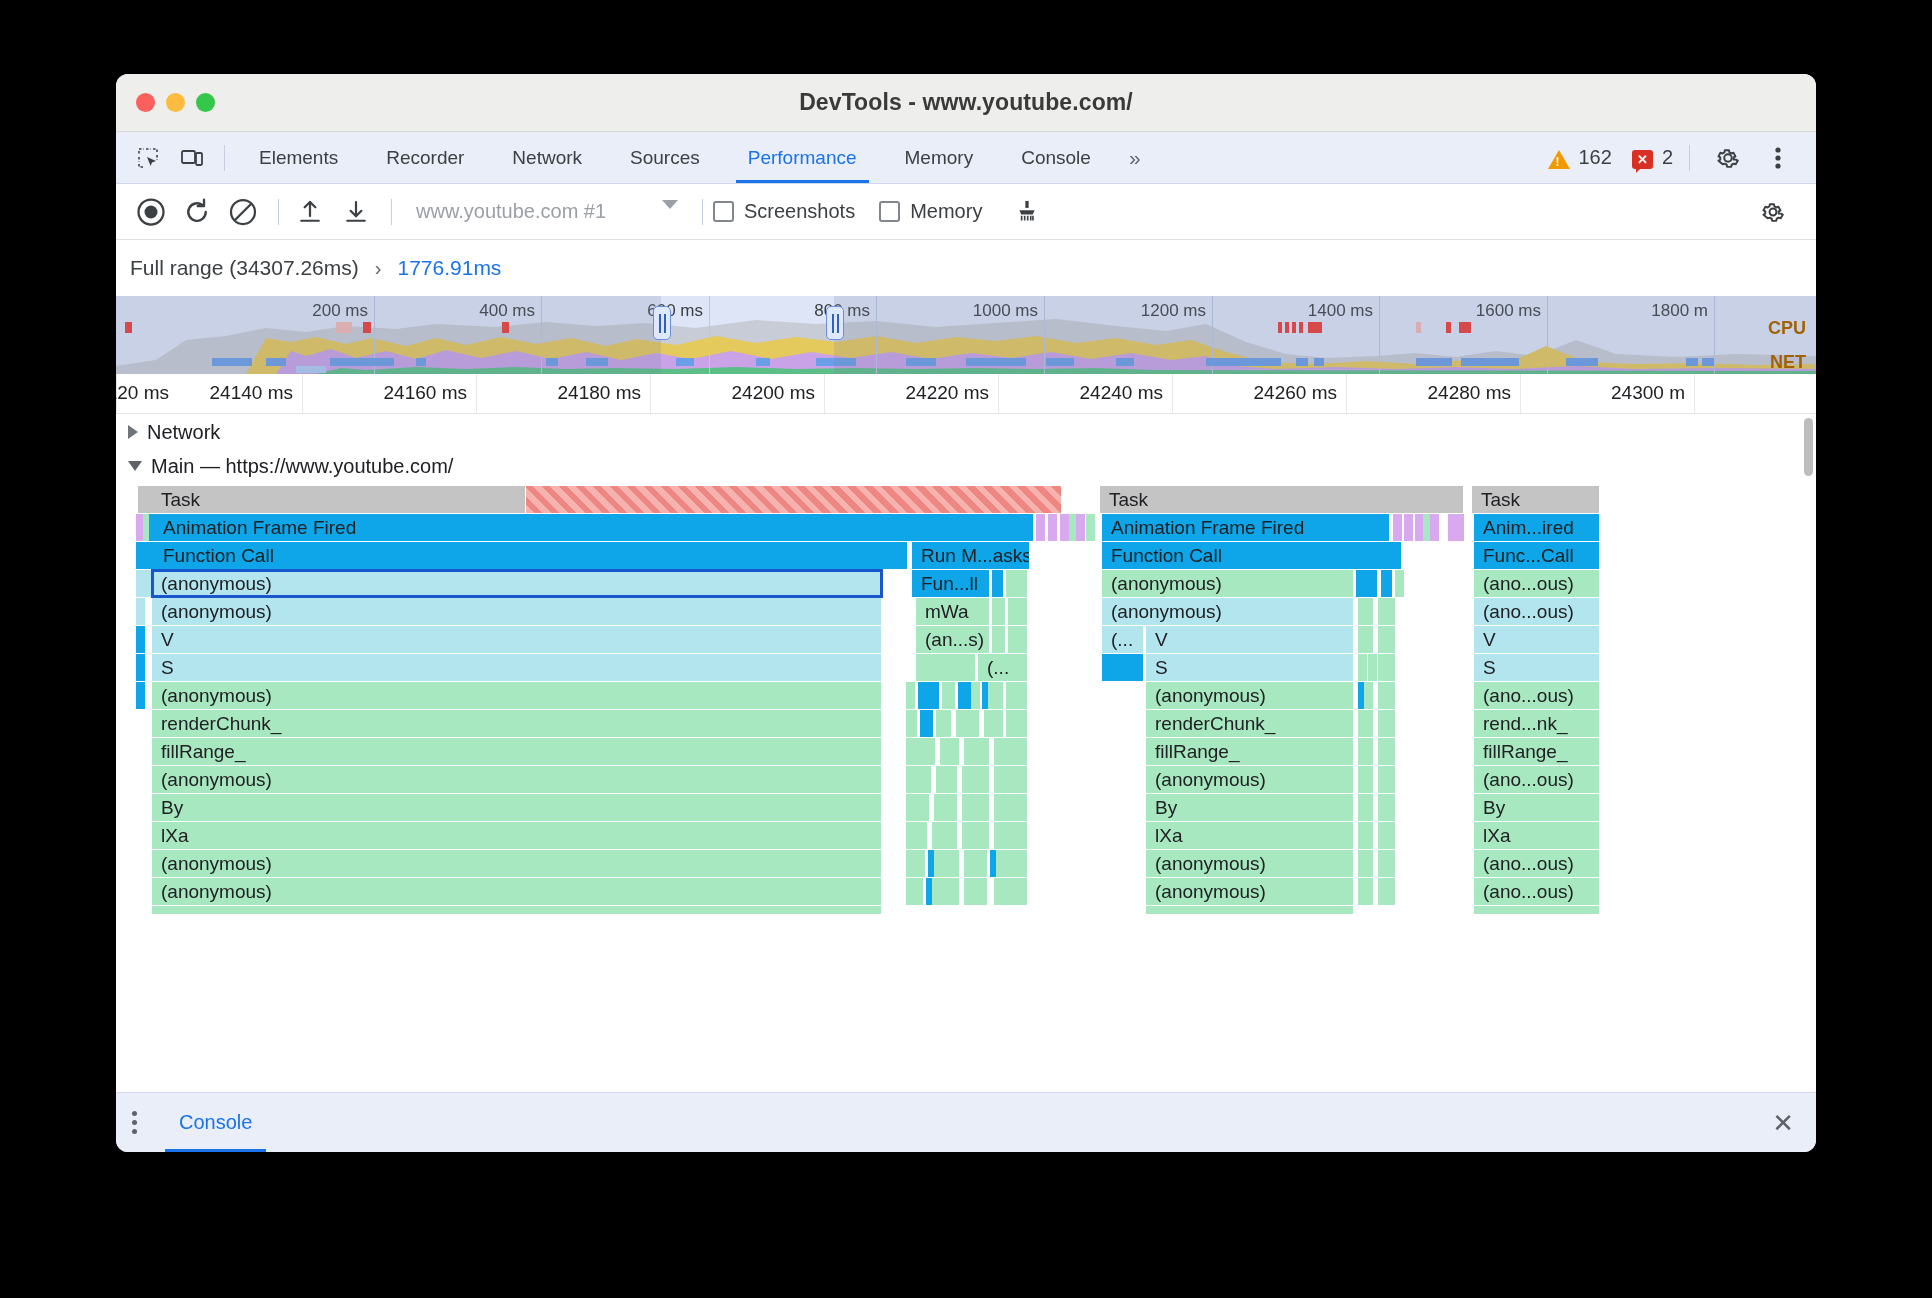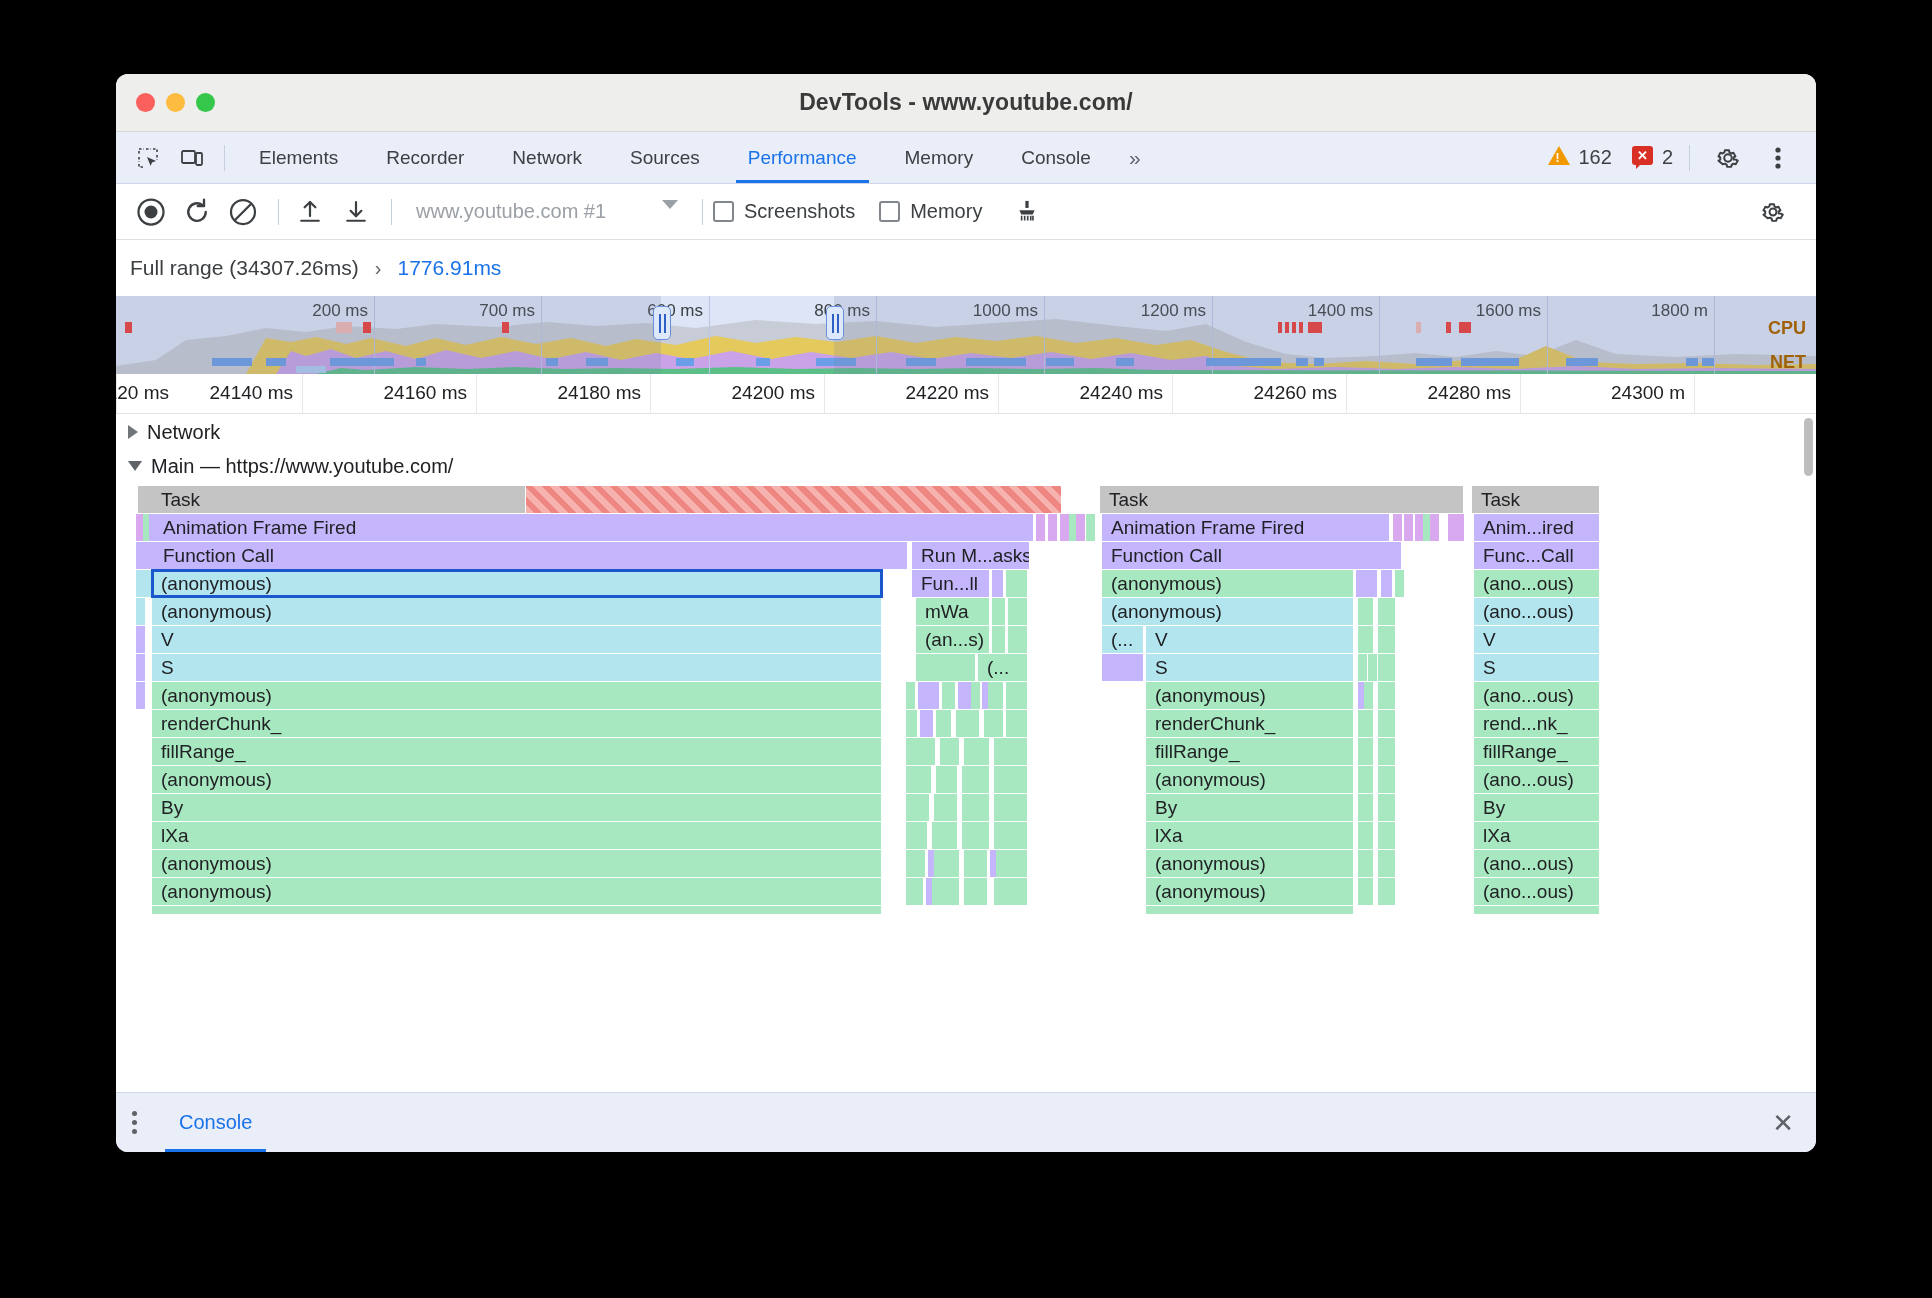--- a/index.html
+++ b/index.html
@@ -46,21 +46,21 @@
     position: relative; height: 100%; display: flex; align-items: center;
     padding: 0 24px; font-size: 19px; color: #3c4043; white-space: nowrap;
   }
   .tab.active { color: #1a73e8; font-weight: 500; }
   .tab.active::after {
     content: ""; position: absolute; left: 12px; right: 12px; bottom: 0;
     height: 3px; background: #1a73e8;
   }
   .chev { font-size: 21px; color: #5f6368; padding: 0 14px; }
   .strip-right { margin-left: auto; display: flex; align-items: center; gap: 6px; }
-  .badge { display: flex; align-items: flex-start; gap: 9px; font-size: 20px; color: #3c4043; }
+  .badge { display: flex; align-items: flex-end; gap: 9px; font-size: 20px; color: #3c4043; }
   .warn-tri { width: 0; height: 0; border-left: 11px solid transparent;
               border-right: 11px solid transparent; border-bottom: 19px solid #f29900;
               position: relative; }
   .warn-tri::after { content: "!"; position: absolute; left: -3px; top: 5px;
               font-size: 12px; color: #fff; font-weight: bold; }
   .err-sq { width: 21px; height: 19px; background: #d93025; border-radius: 3px;
             color: #fff; font-size: 13px; display: flex; align-items: center;
             justify-content: center; font-weight: bold; position: relative; }
   .err-sq::after { content:""; position:absolute; left:4px; bottom:-4px;
             border-left: 5px solid #d93025; border-bottom: 5px solid transparent; }
@@ -123,21 +123,21 @@
            border-left: 10px solid #70757a; }
   .tri-d { border-left: 7px solid transparent; border-right: 7px solid transparent;
            border-top: 10px solid #5f6368; }
   .flame { position: absolute; left: 0; right: 0; top: 72px; bottom: 0; }
   .row { position: absolute; left: 0; right: 0; height: 28px; }
   .bar { position: absolute; top: 0; height: 27px; overflow: hidden;
          font-size: 19px; line-height: 27px; color: #202124;
          padding-left: 9px; white-space: nowrap; border-right: 1px solid #fff; }
   .b-task { background: #c4c4c4; }
   .b-long { background: repeating-linear-gradient(45deg,#f6b2ae 0 6px,#ee8682 6px 12px); }
-  .b-yellow { background: #c4b5fd; }
+  .b-yellow { background: #0ea5e9; }
   .b-cyan { background: #b3e5ee; }
   .b-green { background: #a8e8c0; }
   .b-purple { background: #d9a9f0; }
   .b-sel { outline: 3px solid #1a56cc; outline-offset: -2px; z-index: 4; }
   .scrollthumb { position: absolute; right: 3px; width: 9px; border-radius: 5px;
                  background: #bdbdbd; }
   
   .btabs { height: 55px; flex: 0 0 55px; background: #e9eef9;
            border-top: 1px solid #cfd8ea; display: flex; align-items: center;
            padding-left: 14px; }
@@ -296,21 +296,21 @@
       <rect x="0" y="0" width="1700" height="78" fill="#dde5f7"></rect>
       <path d="M0,70 L40,64 L70,44 L110,40 L150,32 L190,36 L230,30 L280,33 L320,28 L380,31 L430,26 L480,30 L530,27 L580,32 L640,24 L700,28 L760,25 L820,31 L880,27 L940,23 L1000,30 L1050,35 L1090,28 L1130,46 L1170,58 L1210,62 L1260,60 L1300,57 L1340,61 L1380,55 L1420,60 L1460,44 L1500,58 L1560,61 L1620,58 L1700,60 L1700,78 L0,78 Z" fill="#c8ccd6"></path>
       <path d="M130,78 L150,42 L175,46 L200,41 L230,48 L255,42 L290,50 L320,42 L350,49 L385,41 L420,48 L455,42 L490,50 L520,43 L560,49 L600,40 L640,47 L680,41 L720,46 L760,40 L800,47 L840,41 L880,45 L920,40 L960,47 L1000,42 L1040,49 L1075,44 L1110,56 L1150,66 L1200,68 L1250,65 L1300,68 L1350,64 L1390,68 L1430,50 L1470,66 L1520,68 L1580,67 L1640,69 L1700,68 L1700,78 Z" fill="#e4c95c"></path>
       <path d="M160,78 L175,55 L190,60 L215,53 L240,62 L270,55 L300,63 L330,54 L365,62 L400,55 L435,63 L470,56 L505,64 L540,57 L575,63 L615,55 L655,63 L695,56 L735,62 L775,56 L815,63 L855,57 L895,62 L935,56 L975,63 L1015,57 L1055,64 L1090,60 L1120,70 L1160,73 L1220,71 L1280,73 L1340,71 L1400,73 L1460,70 L1520,73 L1600,72 L1700,73 L1700,78 Z" fill="#c9a2e8"></path>
       <path d="M200,78 L225,72 L250,74 L300,71 L350,73 L400,71 L450,73 L500,72 L560,73 L620,71 L680,73 L740,72 L800,73 L860,72 L920,73 L980,72 L1040,74 L1700,75 L1700,78 Z" fill="#5bbf87"></path>
     </svg>
 
     <div class="ov-tick" style="left:258px"></div>
     <div class="ov-tlabel" style="left:258px">200 ms</div>
     <div class="ov-tick" style="left:425px"></div>
-    <div class="ov-tlabel" style="left:425px">700 ms</div>
+    <div class="ov-tlabel" style="left:425px">400 ms</div>
     <div class="ov-tick" style="left:593px"></div>
     <div class="ov-tlabel" style="left:593px">600 ms</div>
     <div class="ov-tick" style="left:760px"></div>
     <div class="ov-tlabel" style="left:760px">800 ms</div>
     <div class="ov-tick" style="left:928px"></div>
     <div class="ov-tlabel" style="left:928px">1000 ms</div>
     <div class="ov-tick" style="left:1096px"></div>
     <div class="ov-tlabel" style="left:1096px">1200 ms</div>
     <div class="ov-tick" style="left:1263px"></div>
     <div class="ov-tlabel" style="left:1263px">1400 ms</div>

